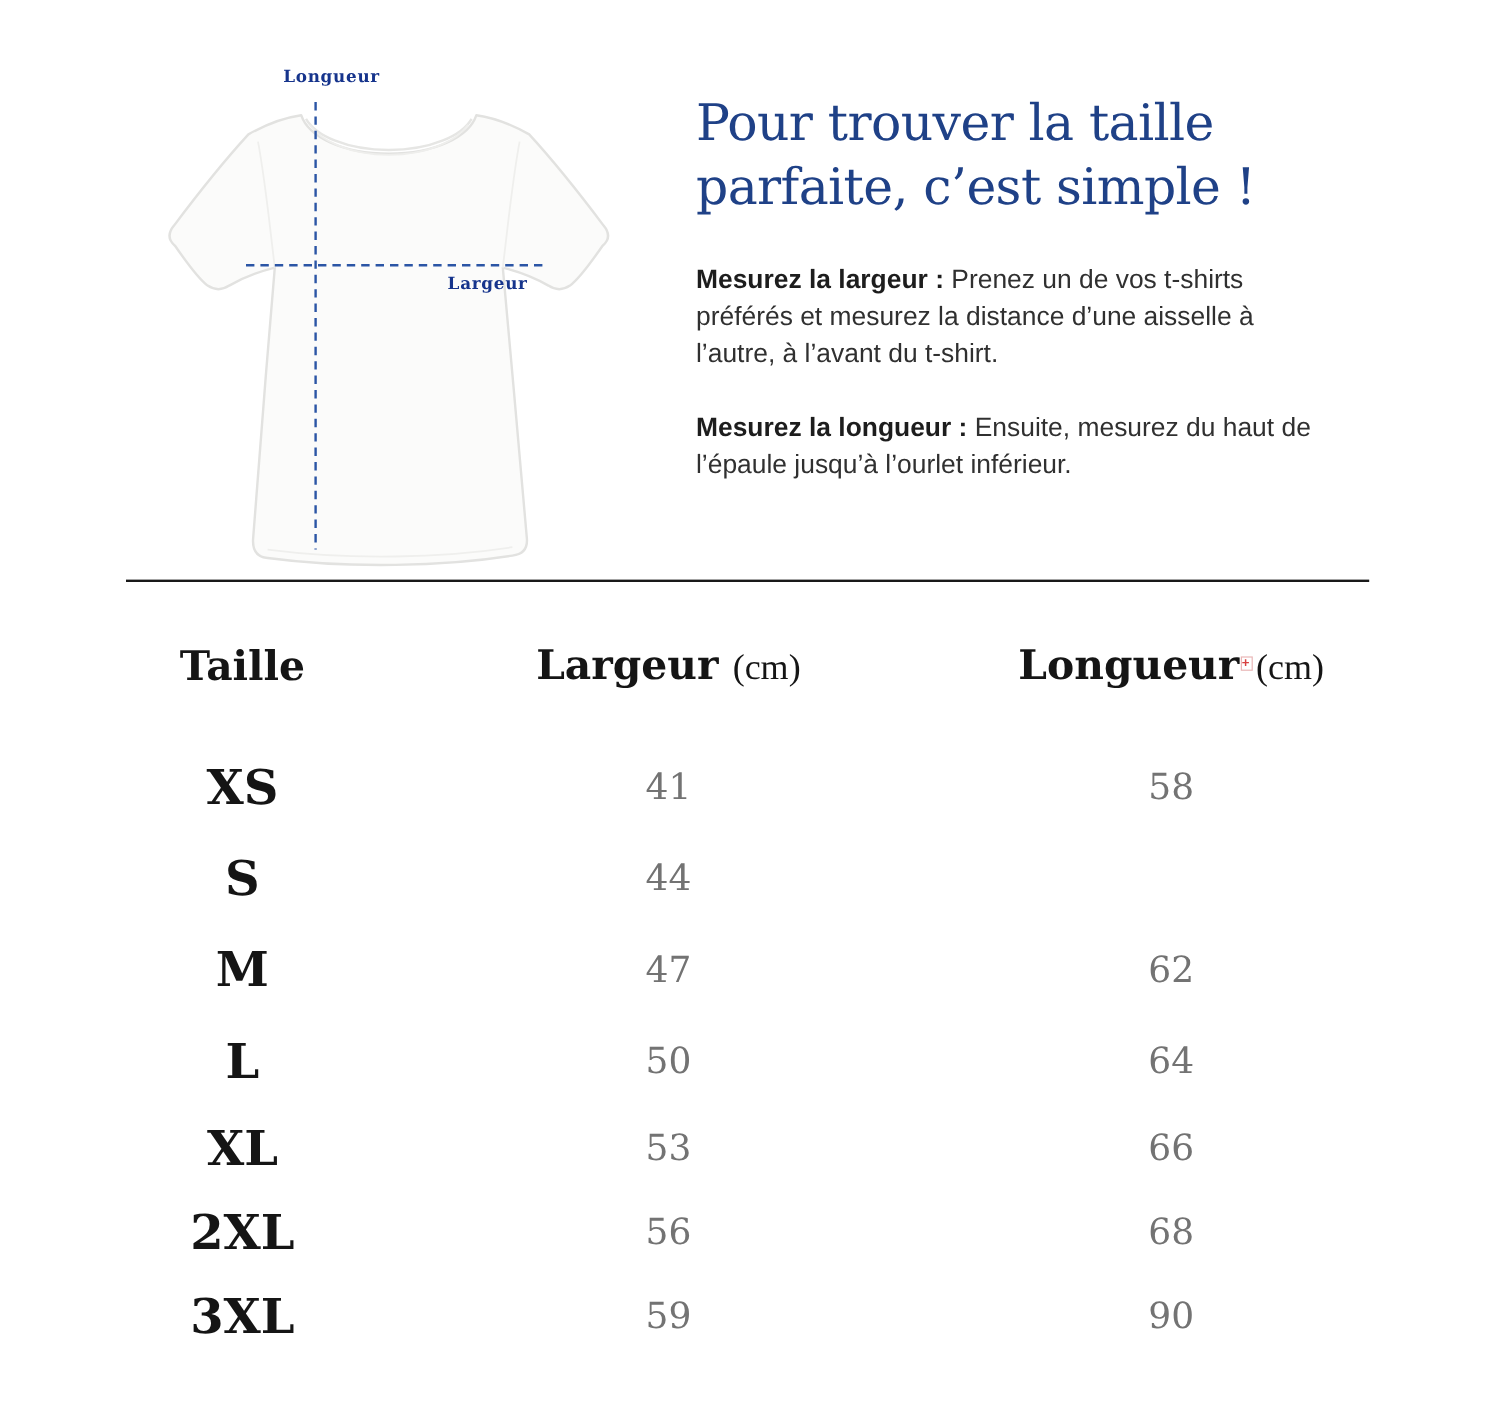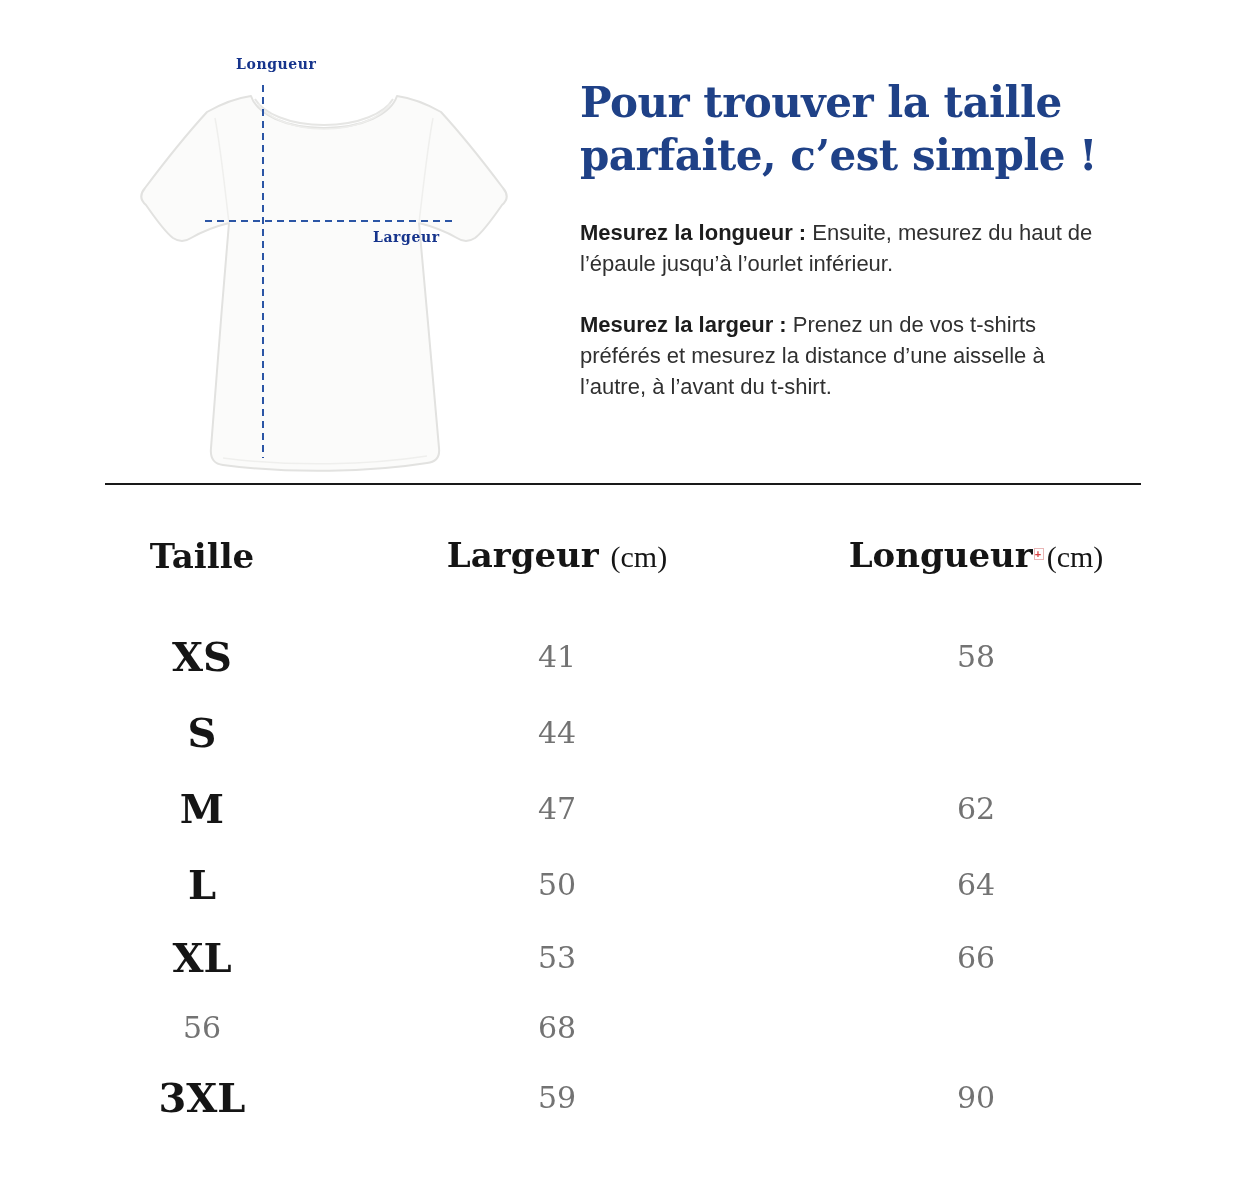--- a/index.html
+++ b/index.html
@@ -21,21 +21,21 @@
     font-weight:bold; font-size:14px; letter-spacing:0.6px;
     color:#16348c;
   }
   .fig-label.longueur { left:126px; top:6px; }
   .fig-label.largeur  { left:263px; top:179px; }
 
   
   .intro { position:absolute; left:580px; top:76px; width:540px; }
   .intro-heading {
     font-family:"DejaVu Serif", serif;
-    font-weight:bold; font-size:42px; line-height:53px; letter-spacing:-0.5px;
+    font-weight:normal; font-size:42px; line-height:53px; letter-spacing:-0.5px;
     color:#1f4187;
   }
   .intro-paragraphs { margin-top:35px; width:532px; }
   .intro-paragraphs p {
     font-size:22px; line-height:31px; color:#303030;
   }
   .intro-paragraphs p + p { margin-top:30px; }
   .plead { font-weight:bold; color:#1d1d1d; }
 
   
@@ -107,26 +107,26 @@
 
   <span class="fig-label longueur">Longueur</span>
   <span class="fig-label largeur">Largeur</span>
 </div>
 
 <div class="intro">
   <h1 class="intro-heading">Pour trouver la taille parfaite, c’est simple !</h1>
 
   <div class="intro-paragraphs">
     <p>
+      <span class="plead">Mesurez la largeur :</span>
+      <span>Prenez un de vos t-shirts préférés et mesurez la distance d’une aisselle à l’autre, à l’avant du t-shirt.</span>
+    </p>
+    <p>
       <span class="plead">Mesurez la longueur :</span>
       <span>Ensuite, mesurez du haut de l’épaule jusqu’à l’ourlet inférieur.</span>
-    </p>
-    <p>
-      <span class="plead">Mesurez la largeur :</span>
-      <span>Prenez un de vos t-shirts préférés et mesurez la distance d’une aisselle à l’autre, à l’avant du t-shirt.</span>
     </p>
   </div>
 </div>
 
 <div class="divider"></div>
 
 <div class="size-table-header grid-row">
   <div class="cell th-cell">Taille</div>
   <div class="cell th-cell">
     <span>Largeur</span>
@@ -156,20 +156,21 @@
     <div class="cell size-cell">L</div>
     <div class="cell num-cell">50</div>
     <div class="cell num-cell">64</div>
   </div>
   <div class="grid-row trow">
     <div class="cell size-cell">XL</div>
     <div class="cell num-cell">53</div>
     <div class="cell num-cell">66</div>
   </div>
   <div class="grid-row trow">
+    <div class="cell size-cell">2XL</div>
     <div class="cell num-cell">56</div>
     <div class="cell num-cell">68</div>
   </div>
   <div class="grid-row trow">
     <div class="cell size-cell">3XL</div>
     <div class="cell num-cell">59</div>
     <div class="cell num-cell">90</div>
   </div>
 </div>
 

